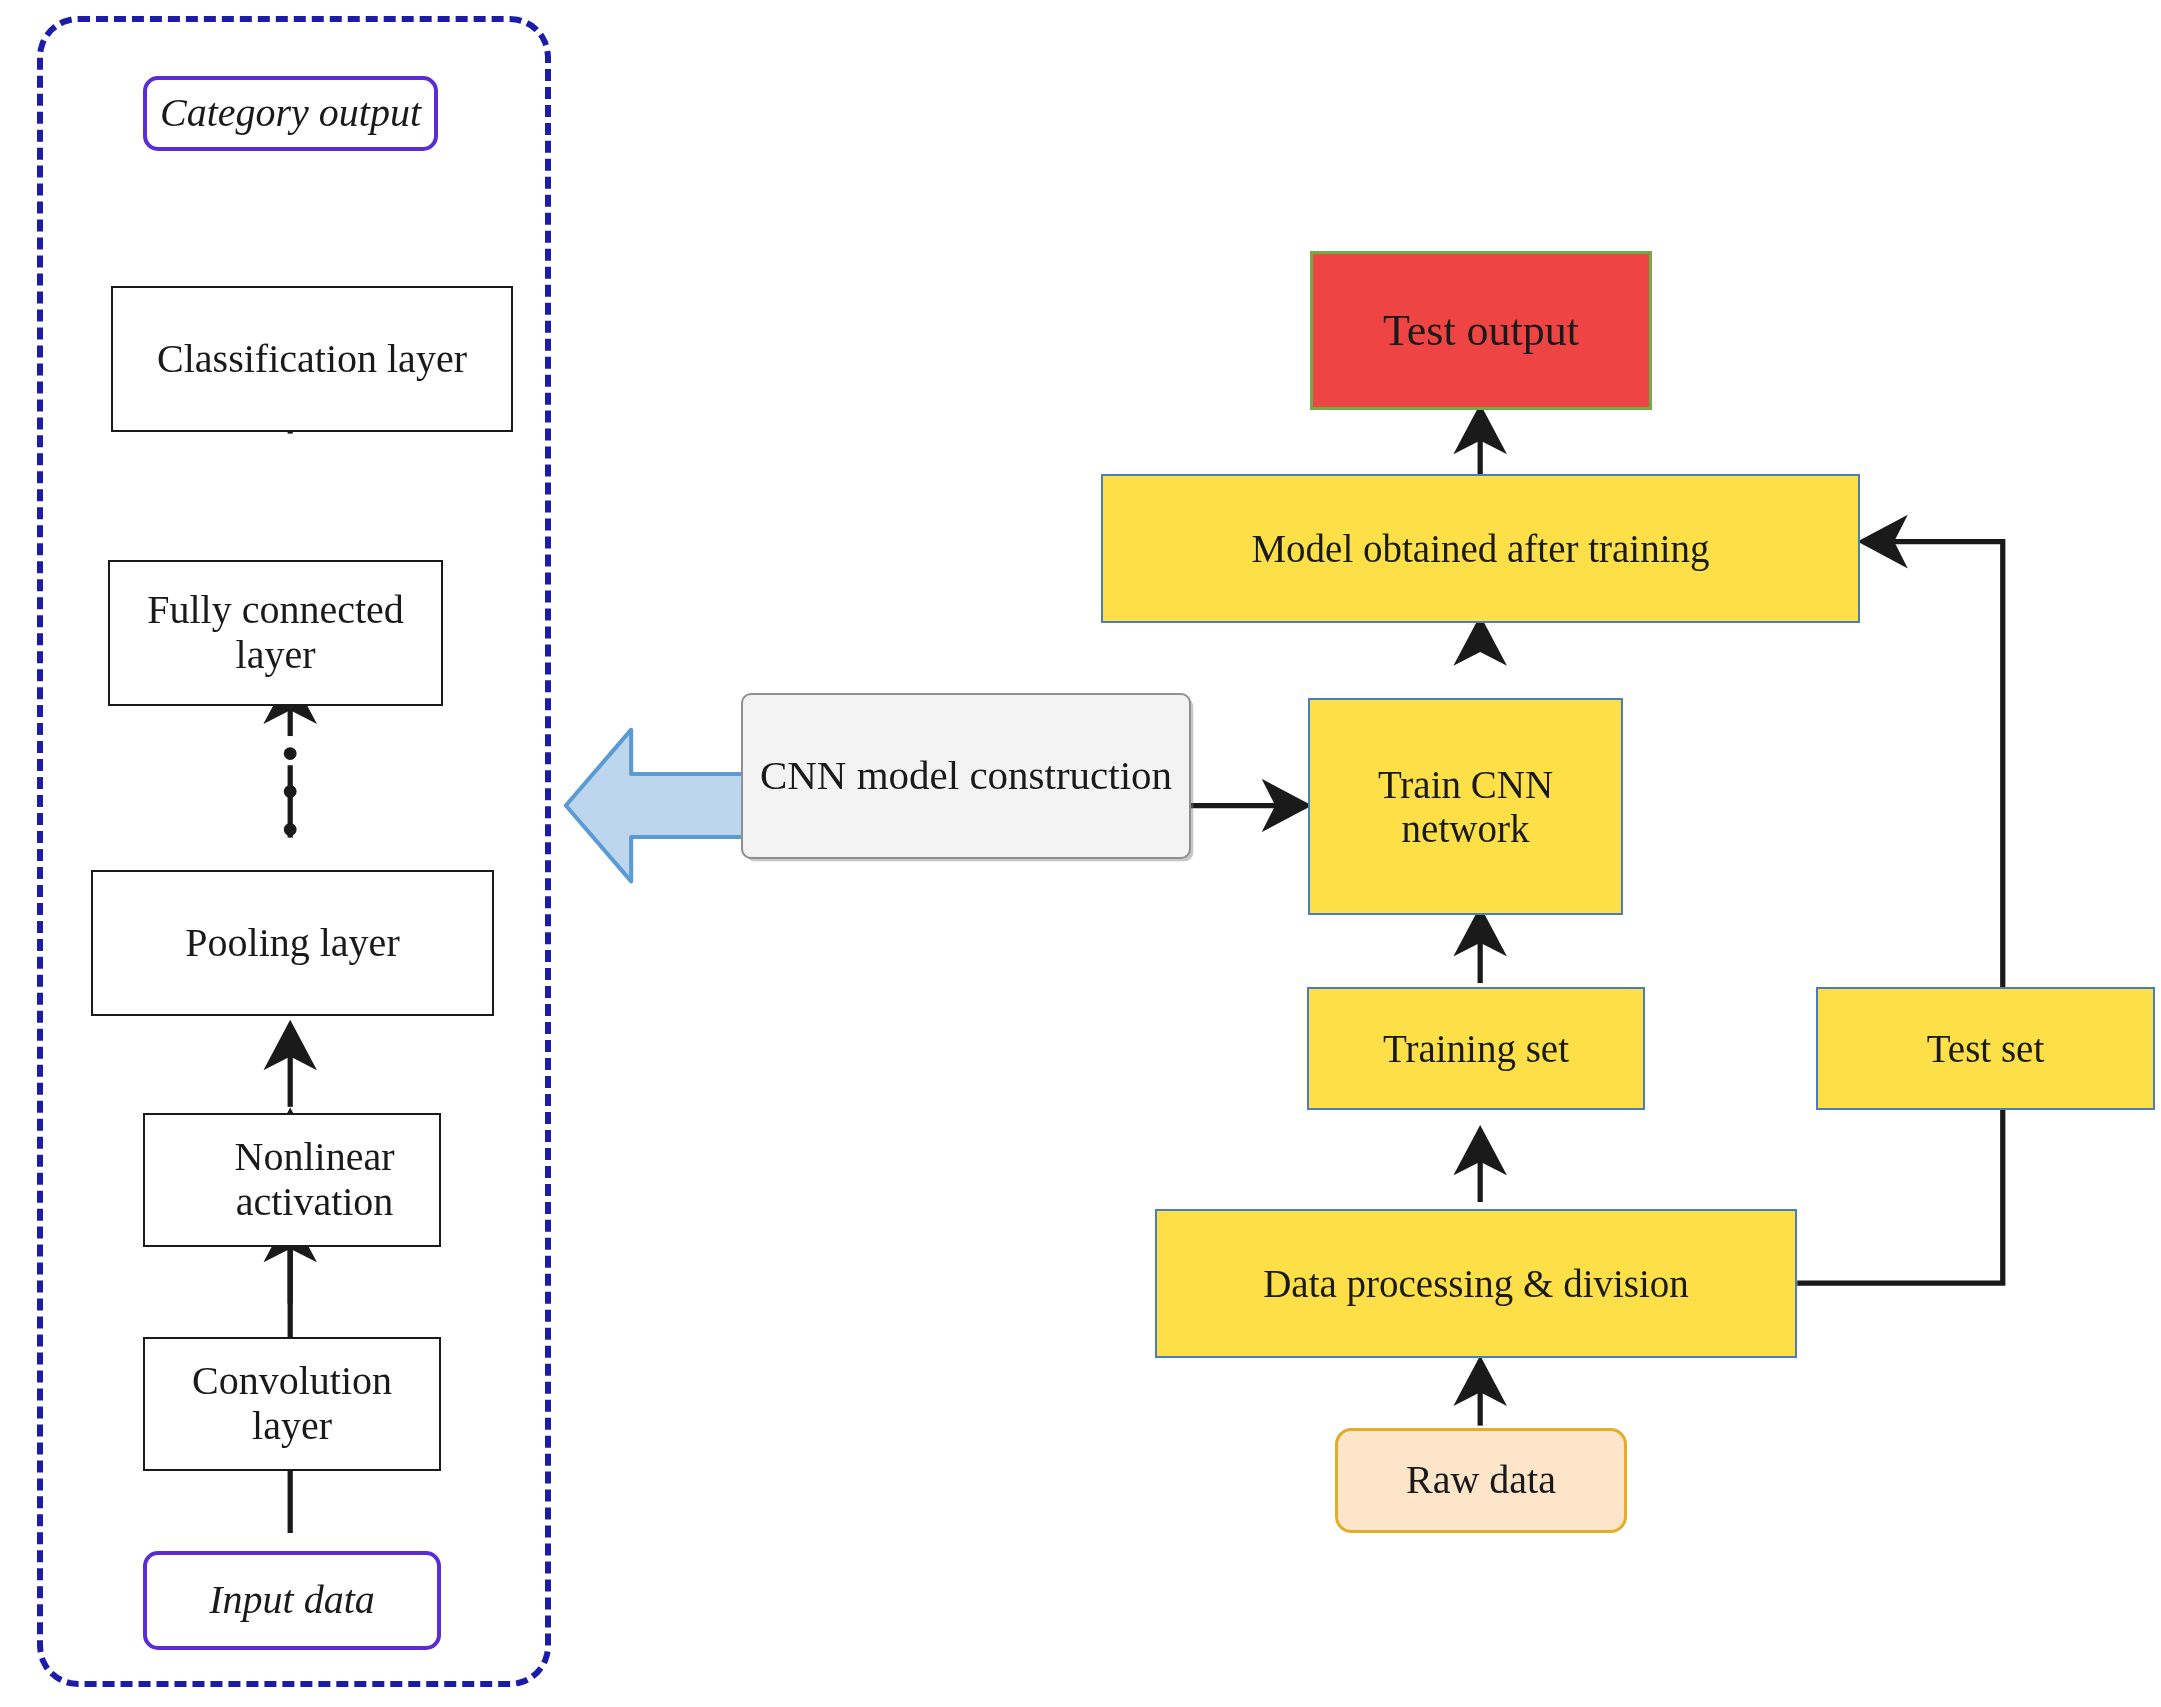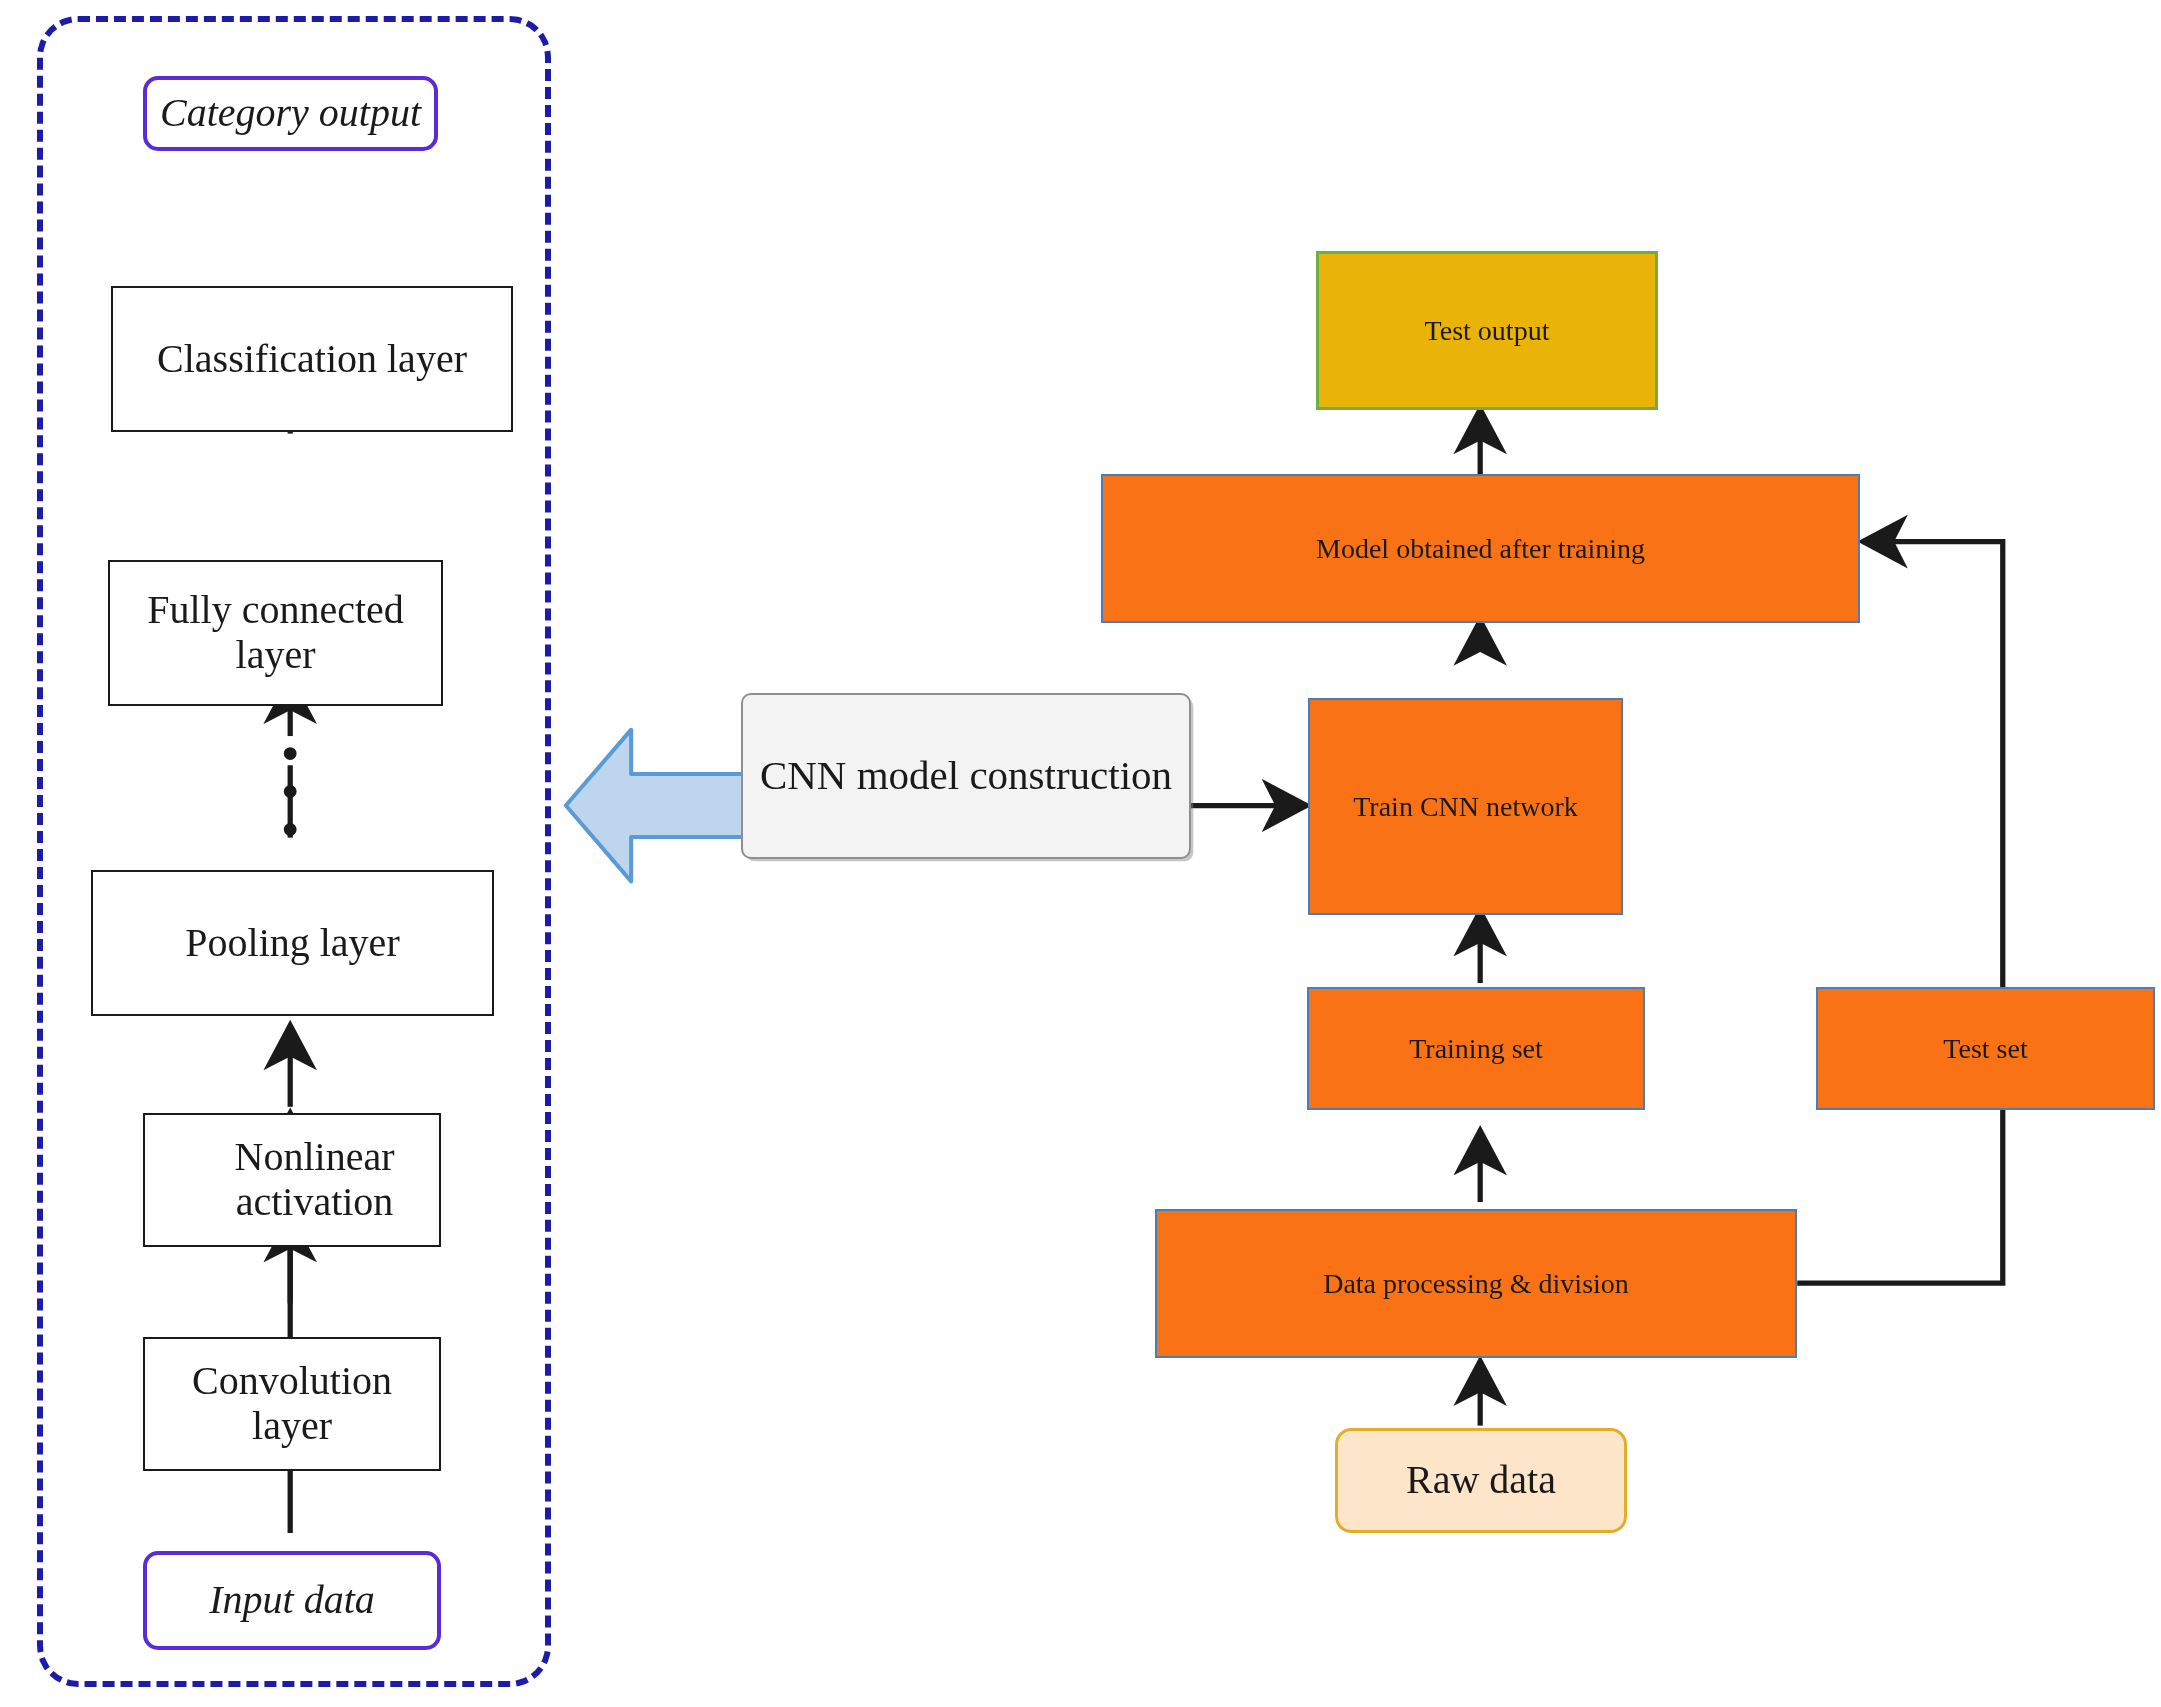--- a/index.html
+++ b/index.html
@@ -19,24 +19,24 @@
 
   
   .dashframe{position:absolute;box-sizing:border-box;border:6.4px dashed #1c1ca8;
              border-radius:41px;background:transparent;}
 
   
   .graybox{background:#f3f3f3;border:2.3px solid #8f8f8f;font-size:41px;
            box-shadow:3.5px 3.5px 0 -1.2px rgba(130,130,130,.45);}
 
   
-  .blue{background:#f97316;border:2.3px solid #4a7ebb;font-size:28px;}
+  .blue{background:#fde047;border:2.3px solid #4a7ebb;font-size:39px;}
 
   
-  .green{background:#eab308;border:3.5px solid #70ad47;font-size:28px;margin-left:6px;}
+  .green{background:#ef4444;border:3.5px solid #70ad47;font-size:44px;}
 
   
   .orange{background:#fce5c9;border:3.5px solid #e3ad28;border-radius:16.4px;font-size:40px;}
 
   
   .blockarrow{position:absolute;}
 </style>
 </head>
 <body>
 

